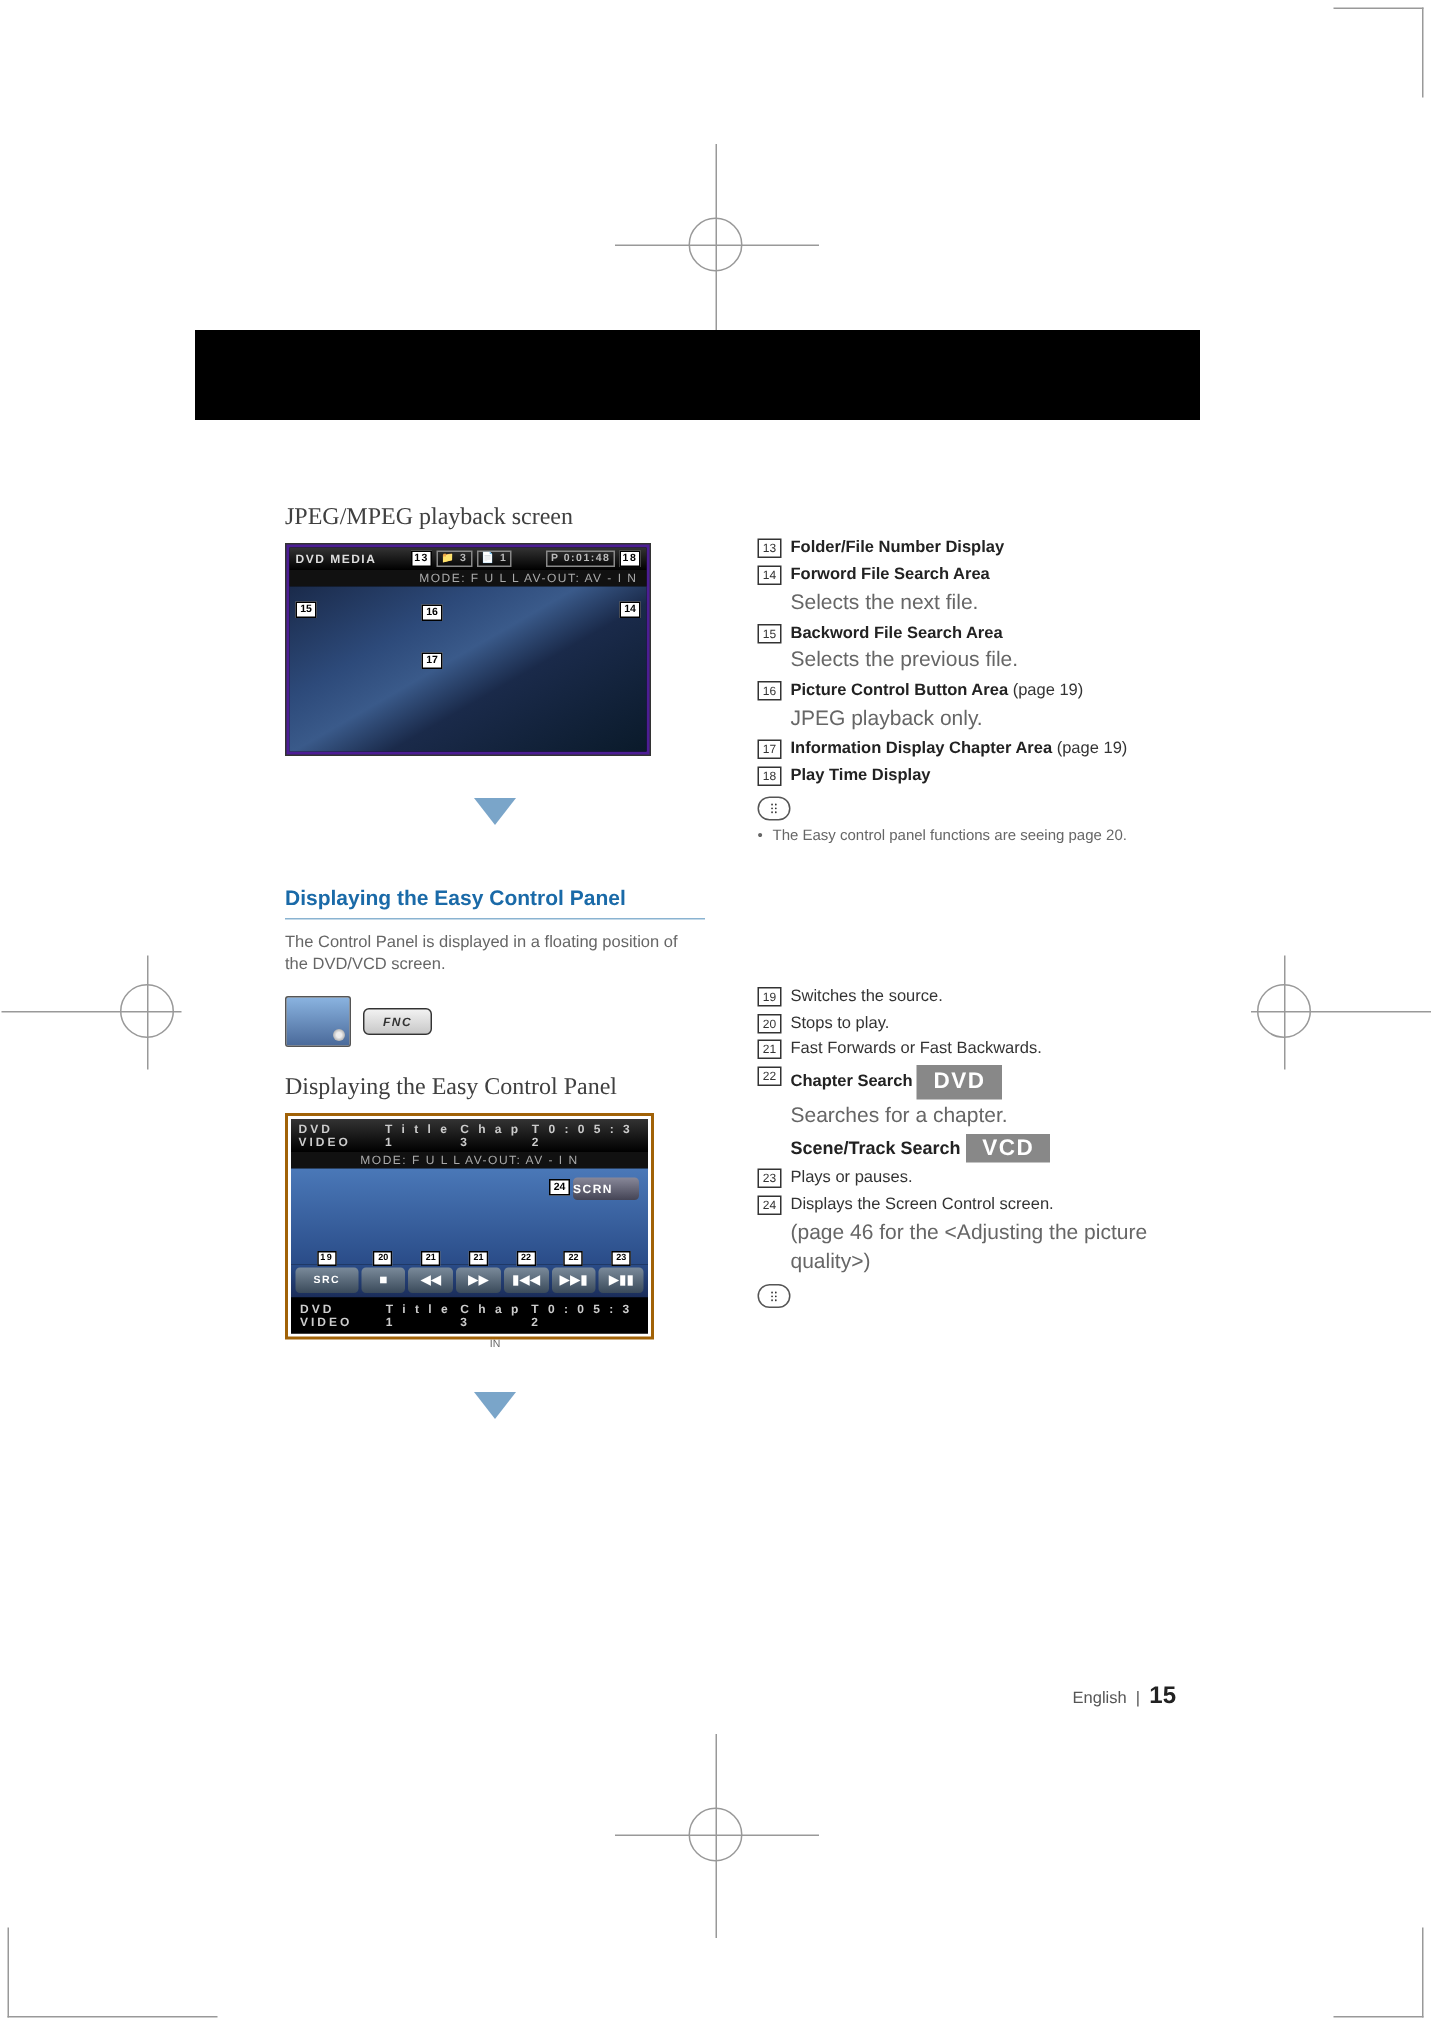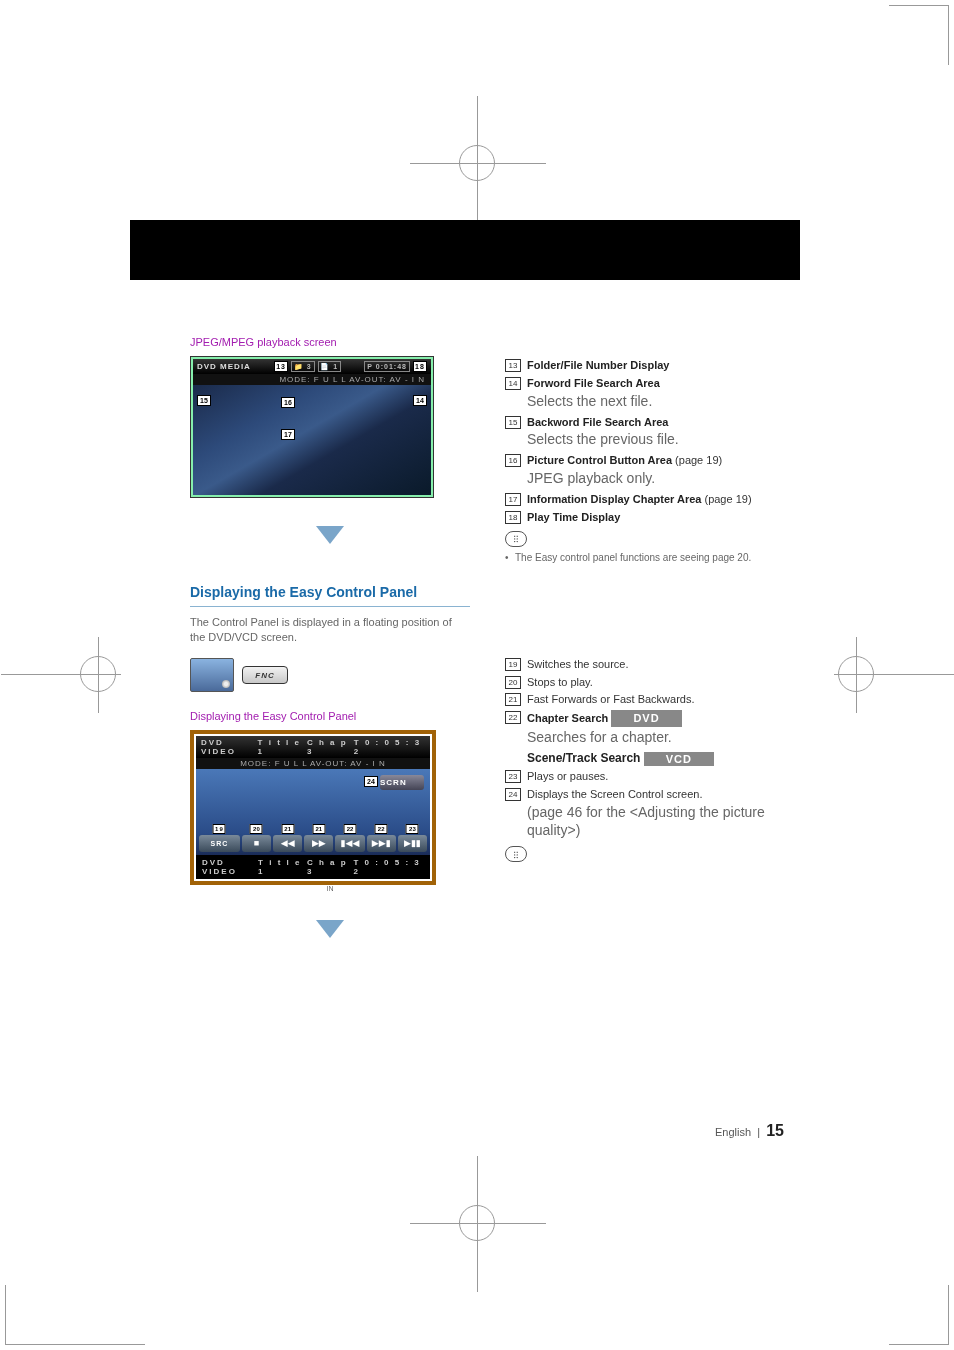--- a/index.html
+++ b/index.html
@@ -88,27 +88,27 @@
     top: 336px;
     width: 280px;
   }
   .right-col {
     position: absolute;
     left: 505px;
     top: 358px;
     width: 280px;
   }
 
-  .caption { font-size: 11px; color: #a21caf; margin-bottom: 8px; }
+  .caption { font-size: 16px; color: #404040; margin-bottom: 8px; font-family: Liberation Serif, serif; }
 
   .screen {
     width: 244px;
     border: 1px solid #333;
     padding: 2px;
-    background: #86efac;
+    background: #4c1d95;
   }
   .screen-inner {
     background: #000;
     position: relative;
   }
   .titlebar {
     display: flex;
     align-items: center;
     justify-content: space-between;
     color: #ddd;
@@ -196,21 +196,21 @@
   }
   .fnc-btn {
     width: 46px; height: 18px; border:1px solid #333; border-radius:4px;
     background: linear-gradient(#f2f2f2,#c8c8c8);
     font-size:8px; font-weight:bold; font-style:italic;
     text-align:center; line-height:17px; letter-spacing:1px;
   }
 
   .dvd-screen2 {
     width: 246px;
-    border: 4px solid #a16207;
+    border: 2px solid #a16207;
     padding: 2px;
     background:#fff;
   }
   .dvd-inner2 { background:#000; position:relative; }
   .tb2 {
     display:flex; justify-content:space-between; color:#ccc; font-size:8px;
     font-weight:bold; padding:2px 5px; background:linear-gradient(#333,#000);
     letter-spacing:2px;
   }
   .bluearea {
@@ -241,22 +241,22 @@
     font-size:6px; line-height:9px; color:#000; font-weight: bold;
   }
   .statusrow {
     background:#000; color:#ccc; font-size:8px; padding:3px 6px;
     display:flex; justify-content:space-between; font-weight:bold;
     letter-spacing:2px;
   }
   .in-label { text-align:center; font-size:7px; color:#666; }
 
   .badge {
-    display:inline-block; background:#888; color:#fff; font-size:11px;
-    font-weight:bold; padding:1px 22px; letter-spacing:1px; vertical-align:middle;
+    display:inline-block; background:#888; color:#fff; font-size:15px;
+    font-weight:bold; padding:1px 11px; letter-spacing:1px; vertical-align:middle;
   }
 
   .page-num {
     position:absolute; bottom:210px; right:170px;
     font-size:11px; color:#555;
   }
   .page-num b { font-size:16px; color:#222; }
 
   .minibox { display:inline-block; border:1px solid #888; font-size:7px; padding:0 2px; line-height:9px; color:#bbb; }
 </style>

